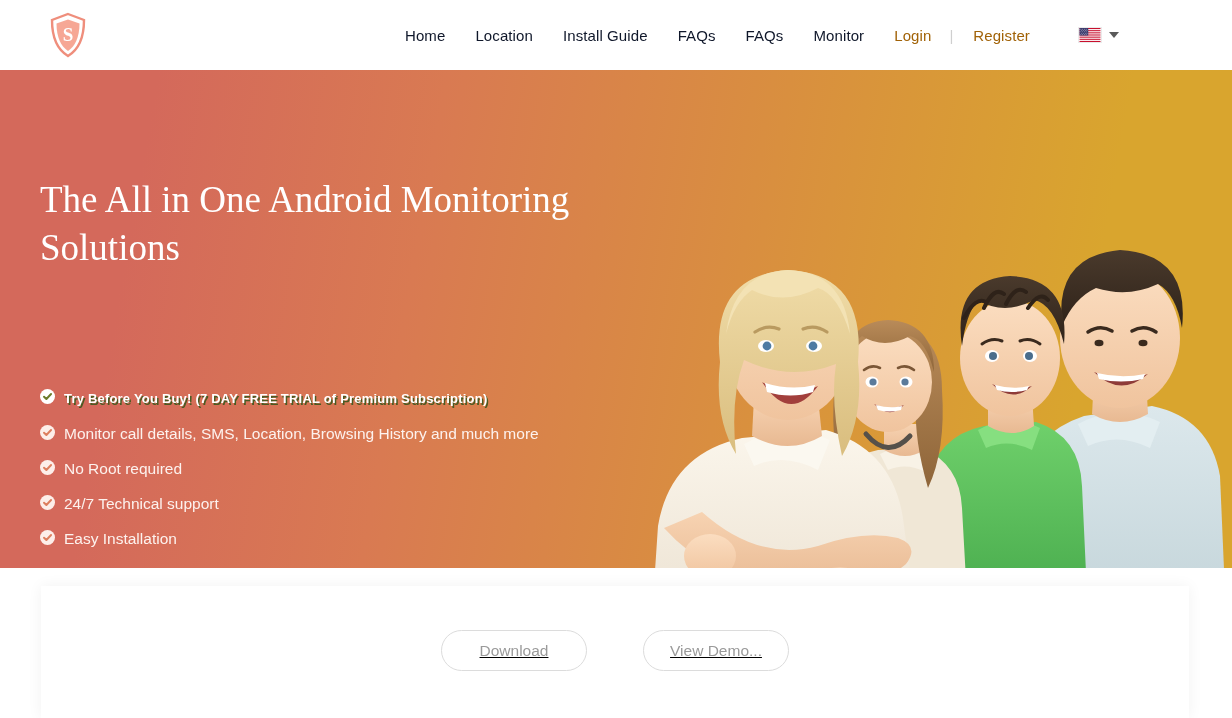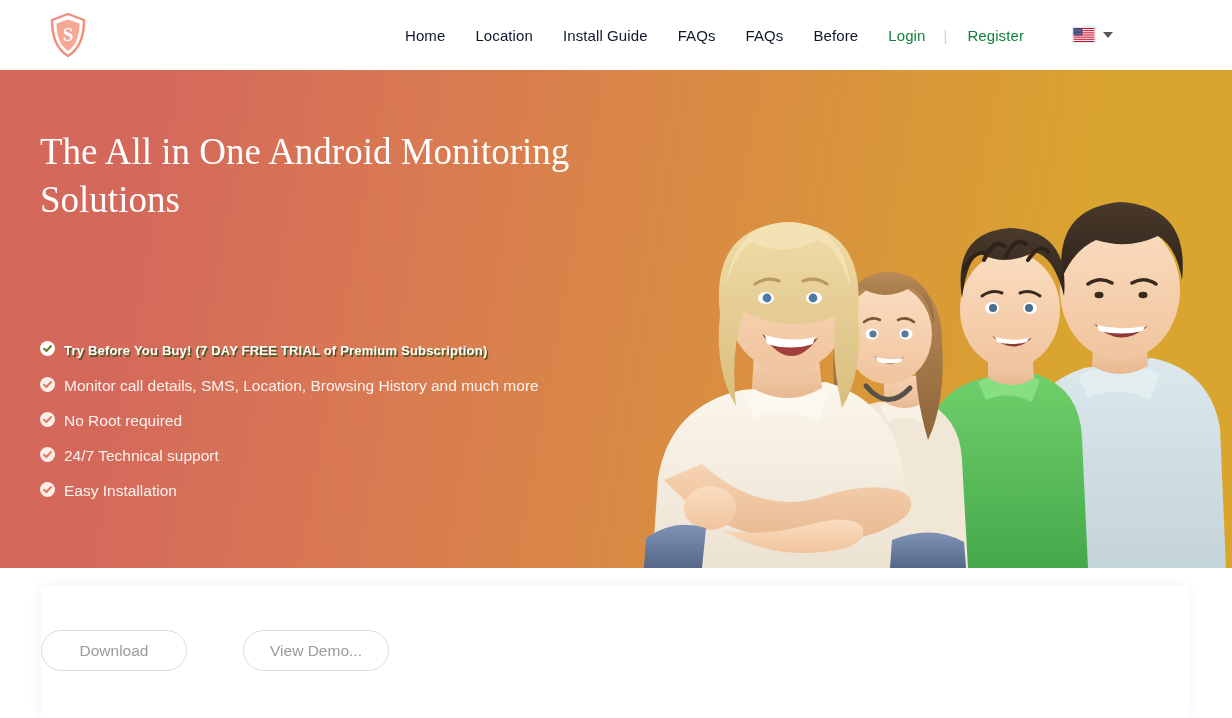--- a/index.html
+++ b/index.html
@@ -27,39 +27,39 @@
   .nav {
     position:absolute; left:405px; top:0; height:70px;
     display:flex; align-items:center;
   }
   .nav-link {
     font-size:15px; color:#0f172a; text-decoration:none;
     padding:0 0; margin:0 30px 0 0; white-space:nowrap;
     letter-spacing:.1px; cursor:pointer;
   }
   .nav-link:first-child { margin-left:0; }
-  .nav-link.accent { color:#15803d; }
+  .nav-link.accent { color:#a16207; }
   .nav-sep { color:#cfcfcf; font-size:15px; margin:0 20px 0 -12px; }
   .flag-wrap {
     display:flex; align-items:center; gap:7px; margin-left:18px; cursor:pointer;
   }
   .flag { width:24px; height:16px; display:block; border:1px solid rgba(0,0,0,.08); }
   .caret {
     width:0; height:0;
     border-left:5px solid transparent; border-right:5px solid transparent;
     border-top:6px solid #5a5a5a;
   }
 
   
   .hero {
     position:absolute; top:70px; left:0; width:1232px; height:498px;
     background:linear-gradient(100deg,#d4695b 0%, #d4695b 12%, #d97a52 34%, #d98f3f 60%, #d9a52e 86%, #d9a52e 100%);
     overflow:hidden;
   }
-  .hero-inner { position:relative; width:100%; height:100%; }
+  .hero-inner { position:relative; width:100%; height:100%;margin-top:48px; }
 
   .hero-title {
     position:absolute; left:40px; top:58px; width:560px;
     font-family:"Liberation Serif", serif;
     font-size:37px; line-height:48px; color:#ffffff; font-weight:400;
   }
   .hero-sub {
     position:absolute; left:40px; top:190px; width:545px;
     font-size:16.5px; line-height:29px; color:#fdf3ef;
   }
@@ -86,21 +86,21 @@
 
   
   .card {
     position:absolute; left:41px; top:586px; width:1148px; height:132px;
     background:#ffffff;
     box-shadow:0 0 14px rgba(0,0,0,.055);
     z-index:10;
   }
   .card-btns {
     position:absolute; top:44px; left:0; width:100%;
-    display:flex; justify-content:flex-start; gap:56px;
+    display:flex; justify-content:center; gap:56px;text-decoration:underline;
   }
   .pill {
     min-width:146px; height:41px; line-height:39px;
     border:1px solid #dcdcdc; border-radius:21px;
     background:#ffffff; color:#9a9a9a; font-size:15.5px;
     text-align:center; padding:0 22px; cursor:pointer;
     font-family:"Liberation Sans", sans-serif;
   }
 </style>
 </head>
@@ -117,21 +117,21 @@
         <text x="19" y="29" text-anchor="middle" font-family="Liberation Serif, serif" font-size="19" font-weight="bold" fill="#ffffff">S</text>
       </svg>
     </a>
 
     <div class="nav">
       <a class="nav-link" href="#">Home</a>
       <a class="nav-link" href="#">Location</a>
       <a class="nav-link" href="#">Install Guide</a>
       <a class="nav-link" href="#">FAQs</a>
       <a class="nav-link" href="#">FAQs</a>
-      <a class="nav-link" href="#">Before</a>
+      <a class="nav-link" href="#">Monitor</a>
       <a class="nav-link accent" href="#">Login</a>
       <span class="nav-sep">|</span>
       <a class="nav-link accent" href="#">Register</a>
 
       <div class="flag-wrap">
         <svg class="flag" viewBox="0 0 24 16">
           <rect width="24" height="16" fill="#ffffff"></rect>
           <g fill="#c8102e">
             <rect y="0" width="24" height="1.23"></rect>
             <rect y="2.46" width="24" height="1.23"></rect>

